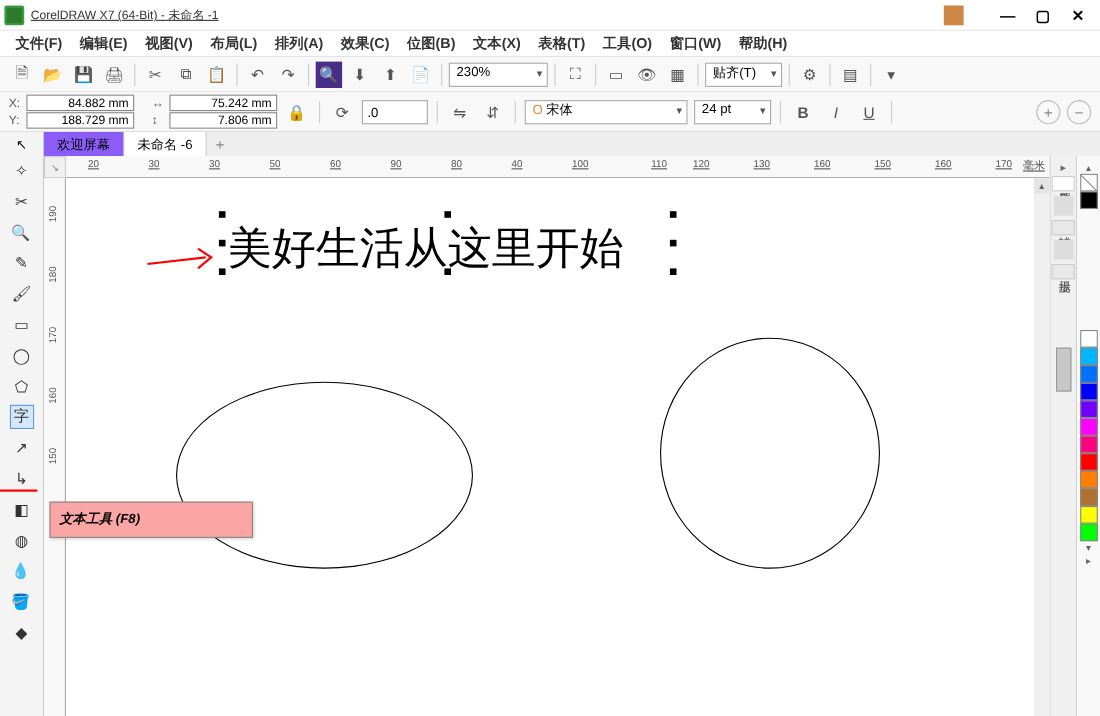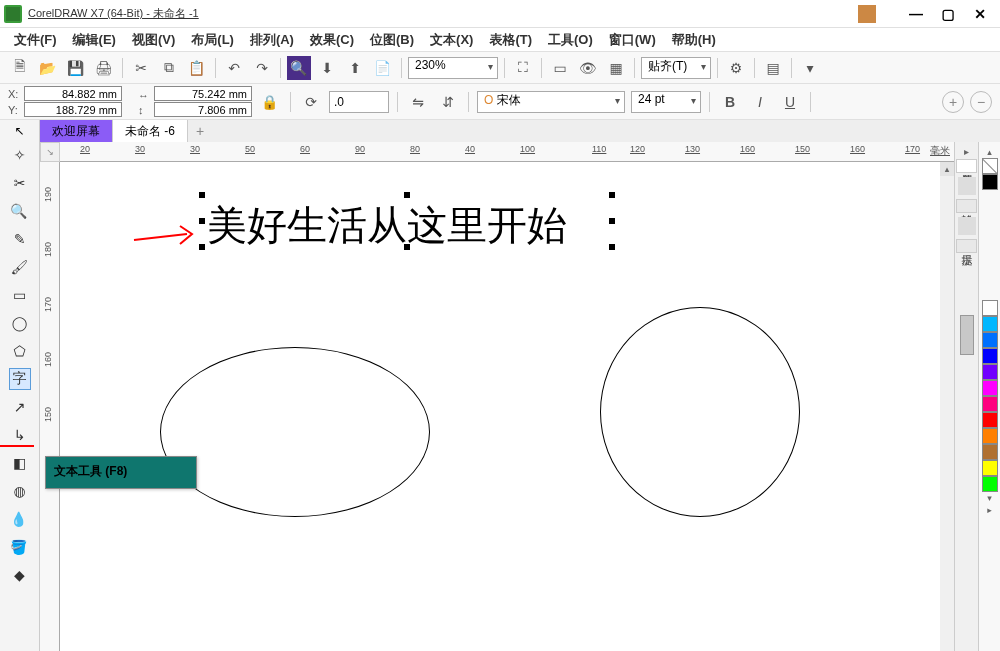--- a/index.html
+++ b/index.html
@@ -80,21 +80,21 @@
 
 
 .palette { width: 22px; background: #f8f8f8; border-left: 1px solid #ccc; display: flex; flex-direction: column; align-items: center; padding-top: 4px; gap: 0; }
 .pal-btn { width: 16px; height: 12px; font-size: 9px; color: #666; display: flex; align-items: center; justify-content: center; }
 .swatch { width: 16px; height: 16px; border: 1px solid #888; }
 .swatch.none { background: #fff; position: relative; }
 .swatch.none::after { content: ''; position: absolute; width: 20px; height: 1px; background: #888; transform: rotate(45deg); top: 7px; left: -3px; }
 .pal-thumb { width: 14px; height: 40px; background: #c8c8c8; margin-top: 60px; border: 1px solid #999; }
 
 
-.tooltip { position: absolute; left: 45px; top: 456px; width: 152px; background: #0f766e; border: 1px solid #888; padding: 6px 8px; font-size: 12px; z-index: 10; box-shadow: 1px 1px 3px rgba(0,0,0,0.2); }
+.tooltip { position: absolute; left: 45px; top: 456px; width: 185px; background: #fca5a5; border: 1px solid #888; padding: 6px 8px; font-size: 12px; z-index: 10; box-shadow: 1px 1px 3px rgba(0,0,0,0.2); font-style: italic; }
 .tooltip .tt-title { font-weight: bold; margin-bottom: 2px; }
 </style>
 </head>
 <body>
 
 <div class="titlebar">
   <div class="app-icon"></div>
   <div class="title-text">CorelDRAW X7 (64-Bit) - 未命名 -1</div>
   <div class="title-spacer"></div>
   <div class="user-icon"></div>

